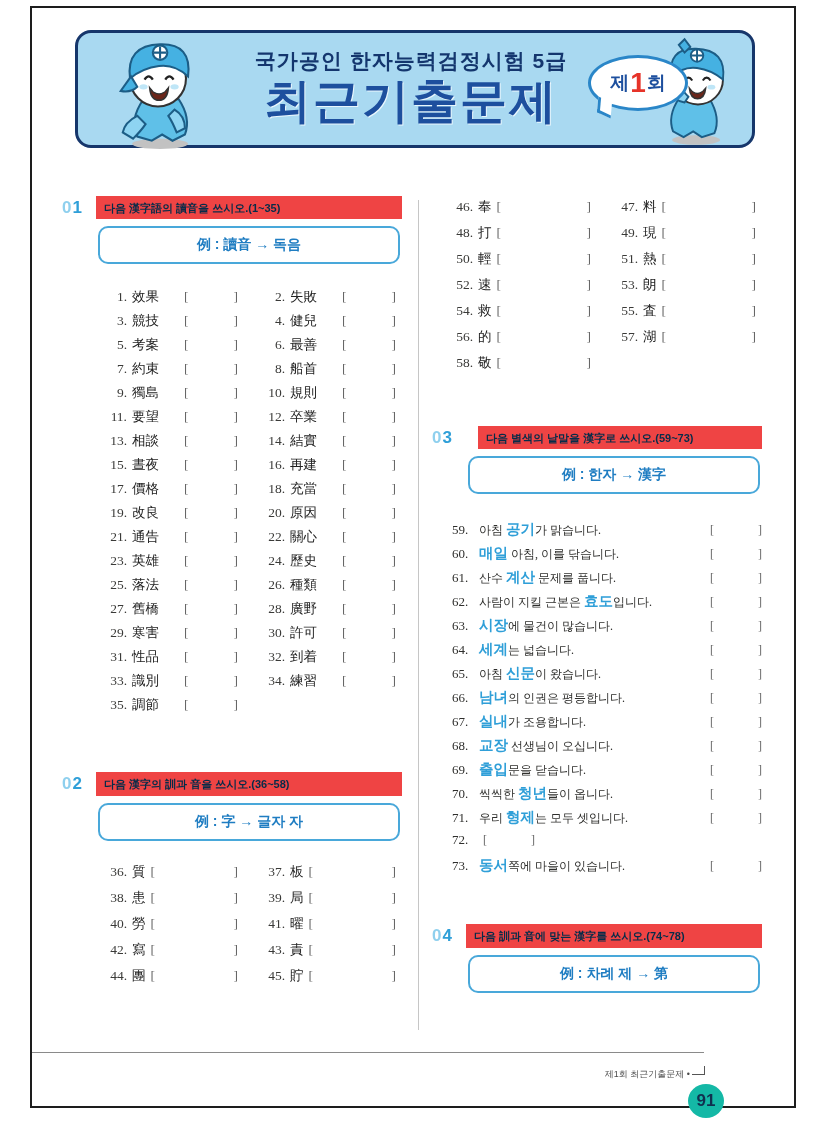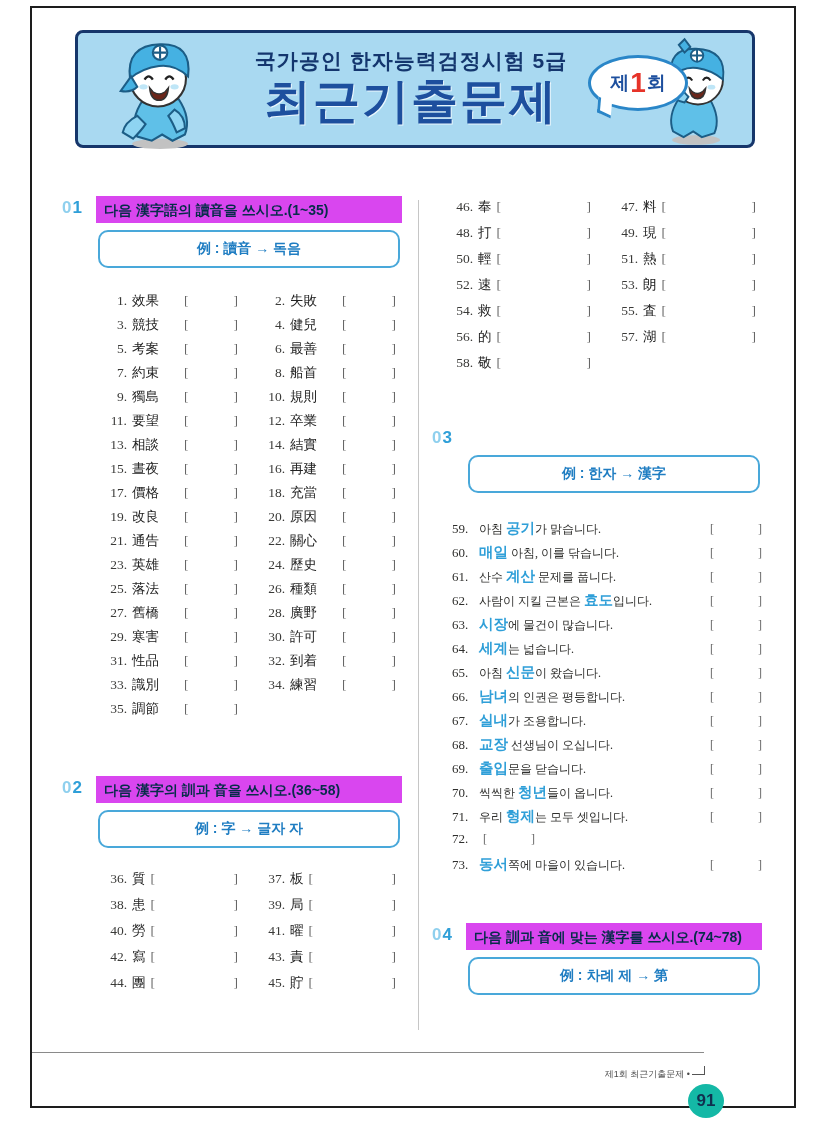--- a/index.html
+++ b/index.html
@@ -2,21 +2,21 @@
 <html><head>
 <meta charset="utf-8">
 <style>
   * { margin:0; padding:0; box-sizing:border-box; }
   body { background:#fff; font-family:"Liberation Serif","DejaVu Serif",serif; }
   .page { position:relative; width:828px; height:1122px; margin:0 auto; background:#fff; overflow:hidden; }
   .frame { position:absolute; left:30px; top:6px; width:766px; height:1102px; border:2px solid #1d1d1d; pointer-events:none; }
 
   
   .banner { position:absolute; left:75px; top:30px; width:680px; height:118px;
-            background:#a9d9f1; border:3px solid #16366b; border-radius:8px; }
+            background:#a9d9f1; border:3px solid #16366b; border-radius:16px; }
   .banner-center { position:absolute; left:160px; right:168px; top:14px; text-align:center;
                    font-family:"Liberation Sans","DejaVu Sans",sans-serif; }
   .banner-sub { font-size:21px; font-weight:800; color:#14366e; letter-spacing:1px; }
   .banner-title { font-size:47px; font-weight:900; color:#1d4f9e; letter-spacing:2px; line-height:1.1;
                   text-shadow:1px 1px 0 #e9f6fd; }
   .badge { position:absolute; right:64px; top:22px; width:100px; height:56px; background:#fff;
            border:3px solid #2a86c8; border-radius:50%; display:flex; align-items:center; justify-content:center;
            font-family:"Liberation Sans","DejaVu Sans",sans-serif; z-index:3; }
   .badge::after { content:""; position:absolute; left:6px; bottom:-7px; width:12px; height:12px;
                   background:#fff; border-left:3px solid #2a86c8; border-bottom:3px solid #2a86c8;
@@ -30,21 +30,21 @@
   
   .divider { position:absolute; left:418px; top:200px; width:1px; height:830px; background:#c6c6c6; }
   .col-left  { position:absolute; left:62px;  top:196px; width:340px; }
   .col-right { position:absolute; left:432px; top:196px; width:330px; }
 
   
   .sec-row { display:flex; align-items:flex-start; font-family:"Liberation Sans","DejaVu Sans",sans-serif; }
   .sec-num { width:34px; font-size:17px; font-weight:800; letter-spacing:1px; padding-top:2px; }
   .sec-num .n-light { color:#8fd0ee; }
   .sec-num .n-dark  { color:#2f9fd8; }
-  .sec-bar { flex:1; background:#d946ef; color:#062c49; font-size:14px; font-weight:800;
+  .sec-bar { flex:1; background:#ef4444; color:#062c49; font-size:11px; font-weight:800;
              padding:5px 8px 4px 8px; line-height:1.3; }
 
   
   .ex-box { margin:7px 2px 0 36px; border:2px solid #49a8da; border-radius:10px; background:#fff;
             text-align:center; padding:8px 4px; font-family:"Liberation Sans","DejaVu Sans",sans-serif;
             font-size:14px; font-weight:800; color:#1f7dc2; }
 
   
   .pair-grid { display:grid; grid-template-columns:1fr 1fr; column-gap:14px; margin-left:38px; }
   .item { display:flex; align-items:baseline; height:24px; font-size:13.5px; color:#30302e; }
@@ -505,20 +505,21 @@
         <div class="item">
           <span class="n">58.</span>
           <span class="w">敬</span>
           <span class="bo">[</span>
           <span class="bc">]</span>
         </div>
       </div>
 
     <div class="sec-row mt-sec3">
       <span class="sec-num"><span class="n-light">0</span><span class="n-dark">3</span></span>
+      <div class="sec-bar">다음 별색의 낱말을 漢字로 쓰시오.(59~73)</div>
     </div>
     <div class="ex-box">例 : 한자 → 漢字</div>
     <div class="sent-list" id="q3-items">
         <div class="sentence">
           <span class="n">59.</span>
           <span class="txt">아침 <span class="hl">공기</span>가 맑습니다.</span>
           <span class="bo">[</span>
           <span class="bc">]</span>
         </div>
         <div class="sentence">

